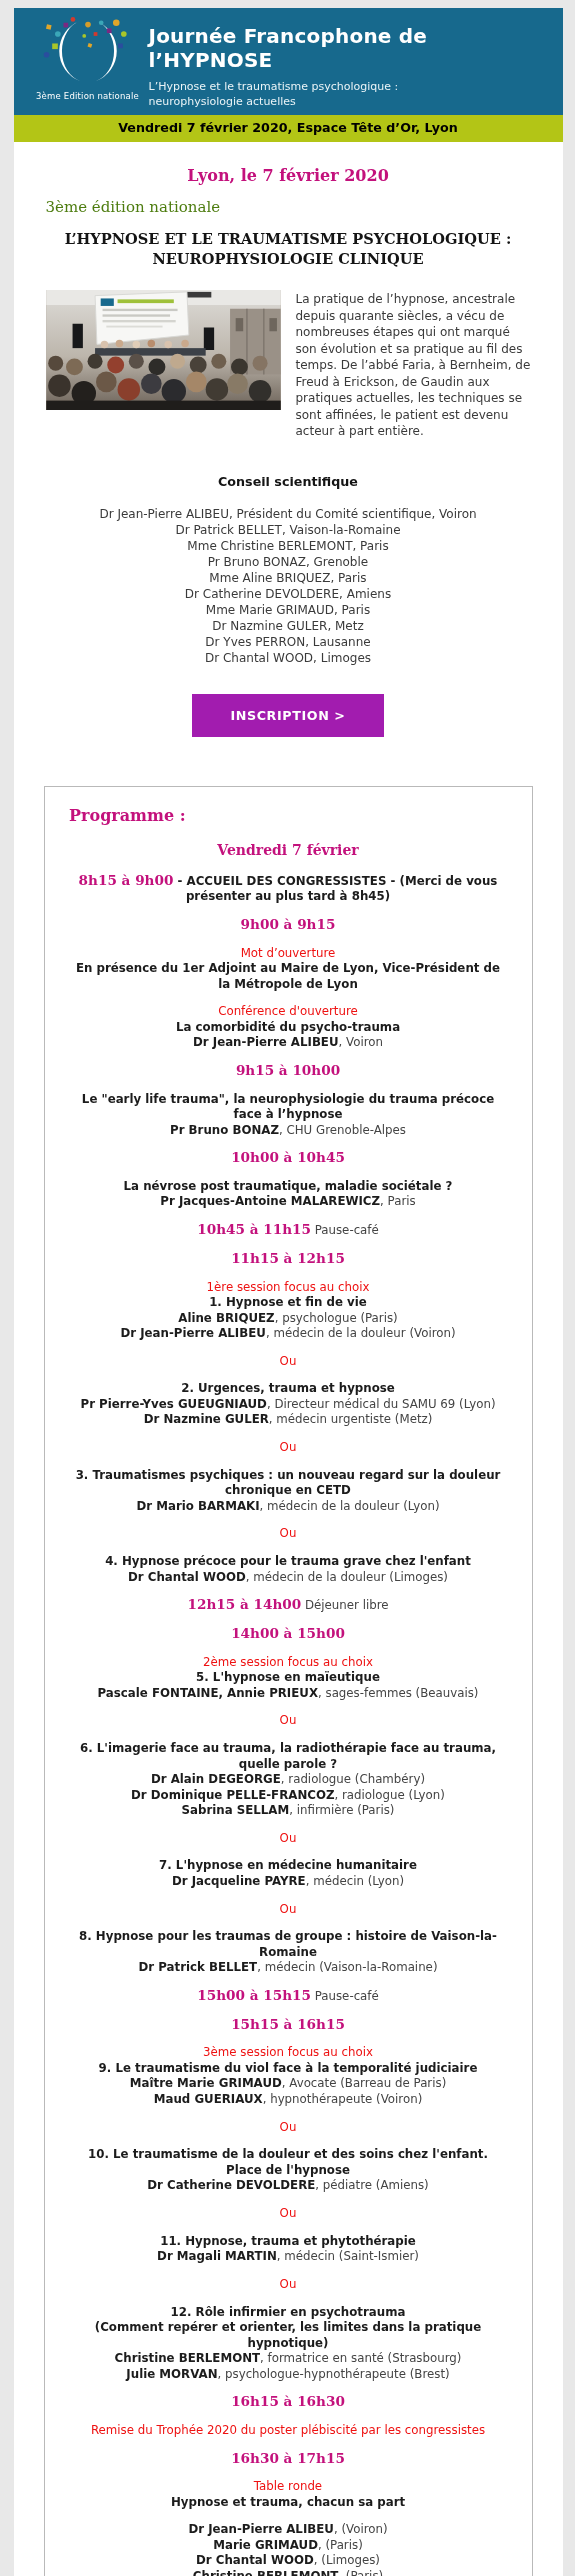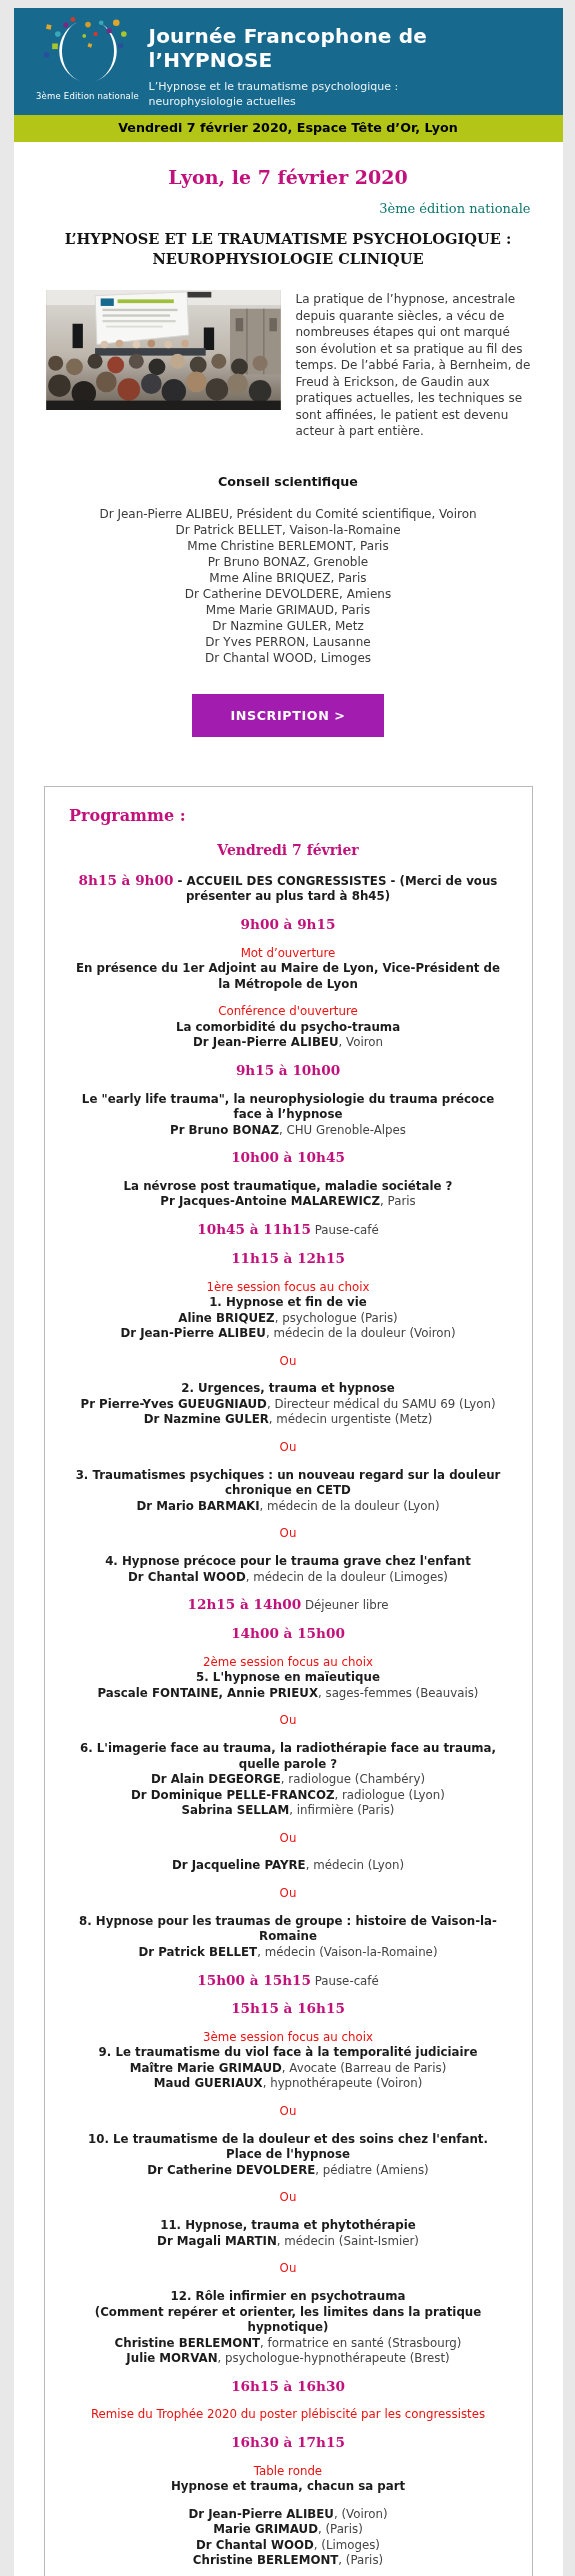--- a/index.html
+++ b/index.html
@@ -38,24 +38,24 @@
     color:#000000;
     text-align:center;
     font-size:12.7px;
     font-weight:bold;
     padding:5.6px 0 6.6px 0;
   }
   
   .intro{padding:24.5px 32px 0 32px;}
   .date-title{
     text-align:center;color:#c3117c;font-weight:bold;
-    font-family:"DejaVu Serif", serif;font-size:19px;margin-bottom:13px;
+    font-family:"DejaVu Serif", serif;font-size:16px;margin-bottom:13px;
   }
   .edition-sub{
-    text-align:right;color:#0f766e;font-size:13px;
+    text-align:left;color:#4d7c0f;font-size:15px;
     font-family:"DejaVu Serif", serif;margin-bottom:13px;
   }
   .main-title{
     text-align:center;color:#141414;font-weight:bold;
     font-family:"DejaVu Serif", serif;font-size:14.6px;line-height:20px;
     max-width:452px;margin:0 auto 21px auto;
   }
   .intro-row{display:flex;gap:15px;margin-bottom:34px;}
   .photo{
     width:235px;height:120px;flex:0 0 auto;overflow:hidden;background:#b9b2a8;
@@ -310,20 +310,21 @@
         <div class="pblock">
           <div class="pline"><span class="s-b">6. L'imagerie face au trauma, la radiothérapie face au trauma, quelle parole ?</span></div>
           <div class="pline"><span class="s-b">Dr Alain DEGEORGE</span><span class="s-n">, radiologue (Chambéry)</span></div>
           <div class="pline"><span class="s-b">Dr Dominique PELLE-FRANCOZ</span><span class="s-n">, radiologue (Lyon)</span></div>
           <div class="pline"><span class="s-b">Sabrina SELLAM</span><span class="s-n">, infirmière (Paris)</span></div>
         </div>
         <div class="pblock">
           <div class="pline"><span class="s-r">Ou</span></div>
         </div>
         <div class="pblock">
+          <div class="pline"><span class="s-b">7. L'hypnose en médecine humanitaire</span></div>
           <div class="pline"><span class="s-b">Dr Jacqueline PAYRE</span><span class="s-n">, médecin (Lyon)</span></div>
         </div>
         <div class="pblock">
           <div class="pline"><span class="s-r">Ou</span></div>
         </div>
         <div class="pblock">
           <div class="pline"><span class="s-b">8. Hypnose pour les traumas de groupe : histoire de Vaison-la-Romaine</span></div>
           <div class="pline"><span class="s-b">Dr Patrick BELLET</span><span class="s-n">, médecin (Vaison-la-Romaine)</span></div>
         </div>
         <div class="pblock">

